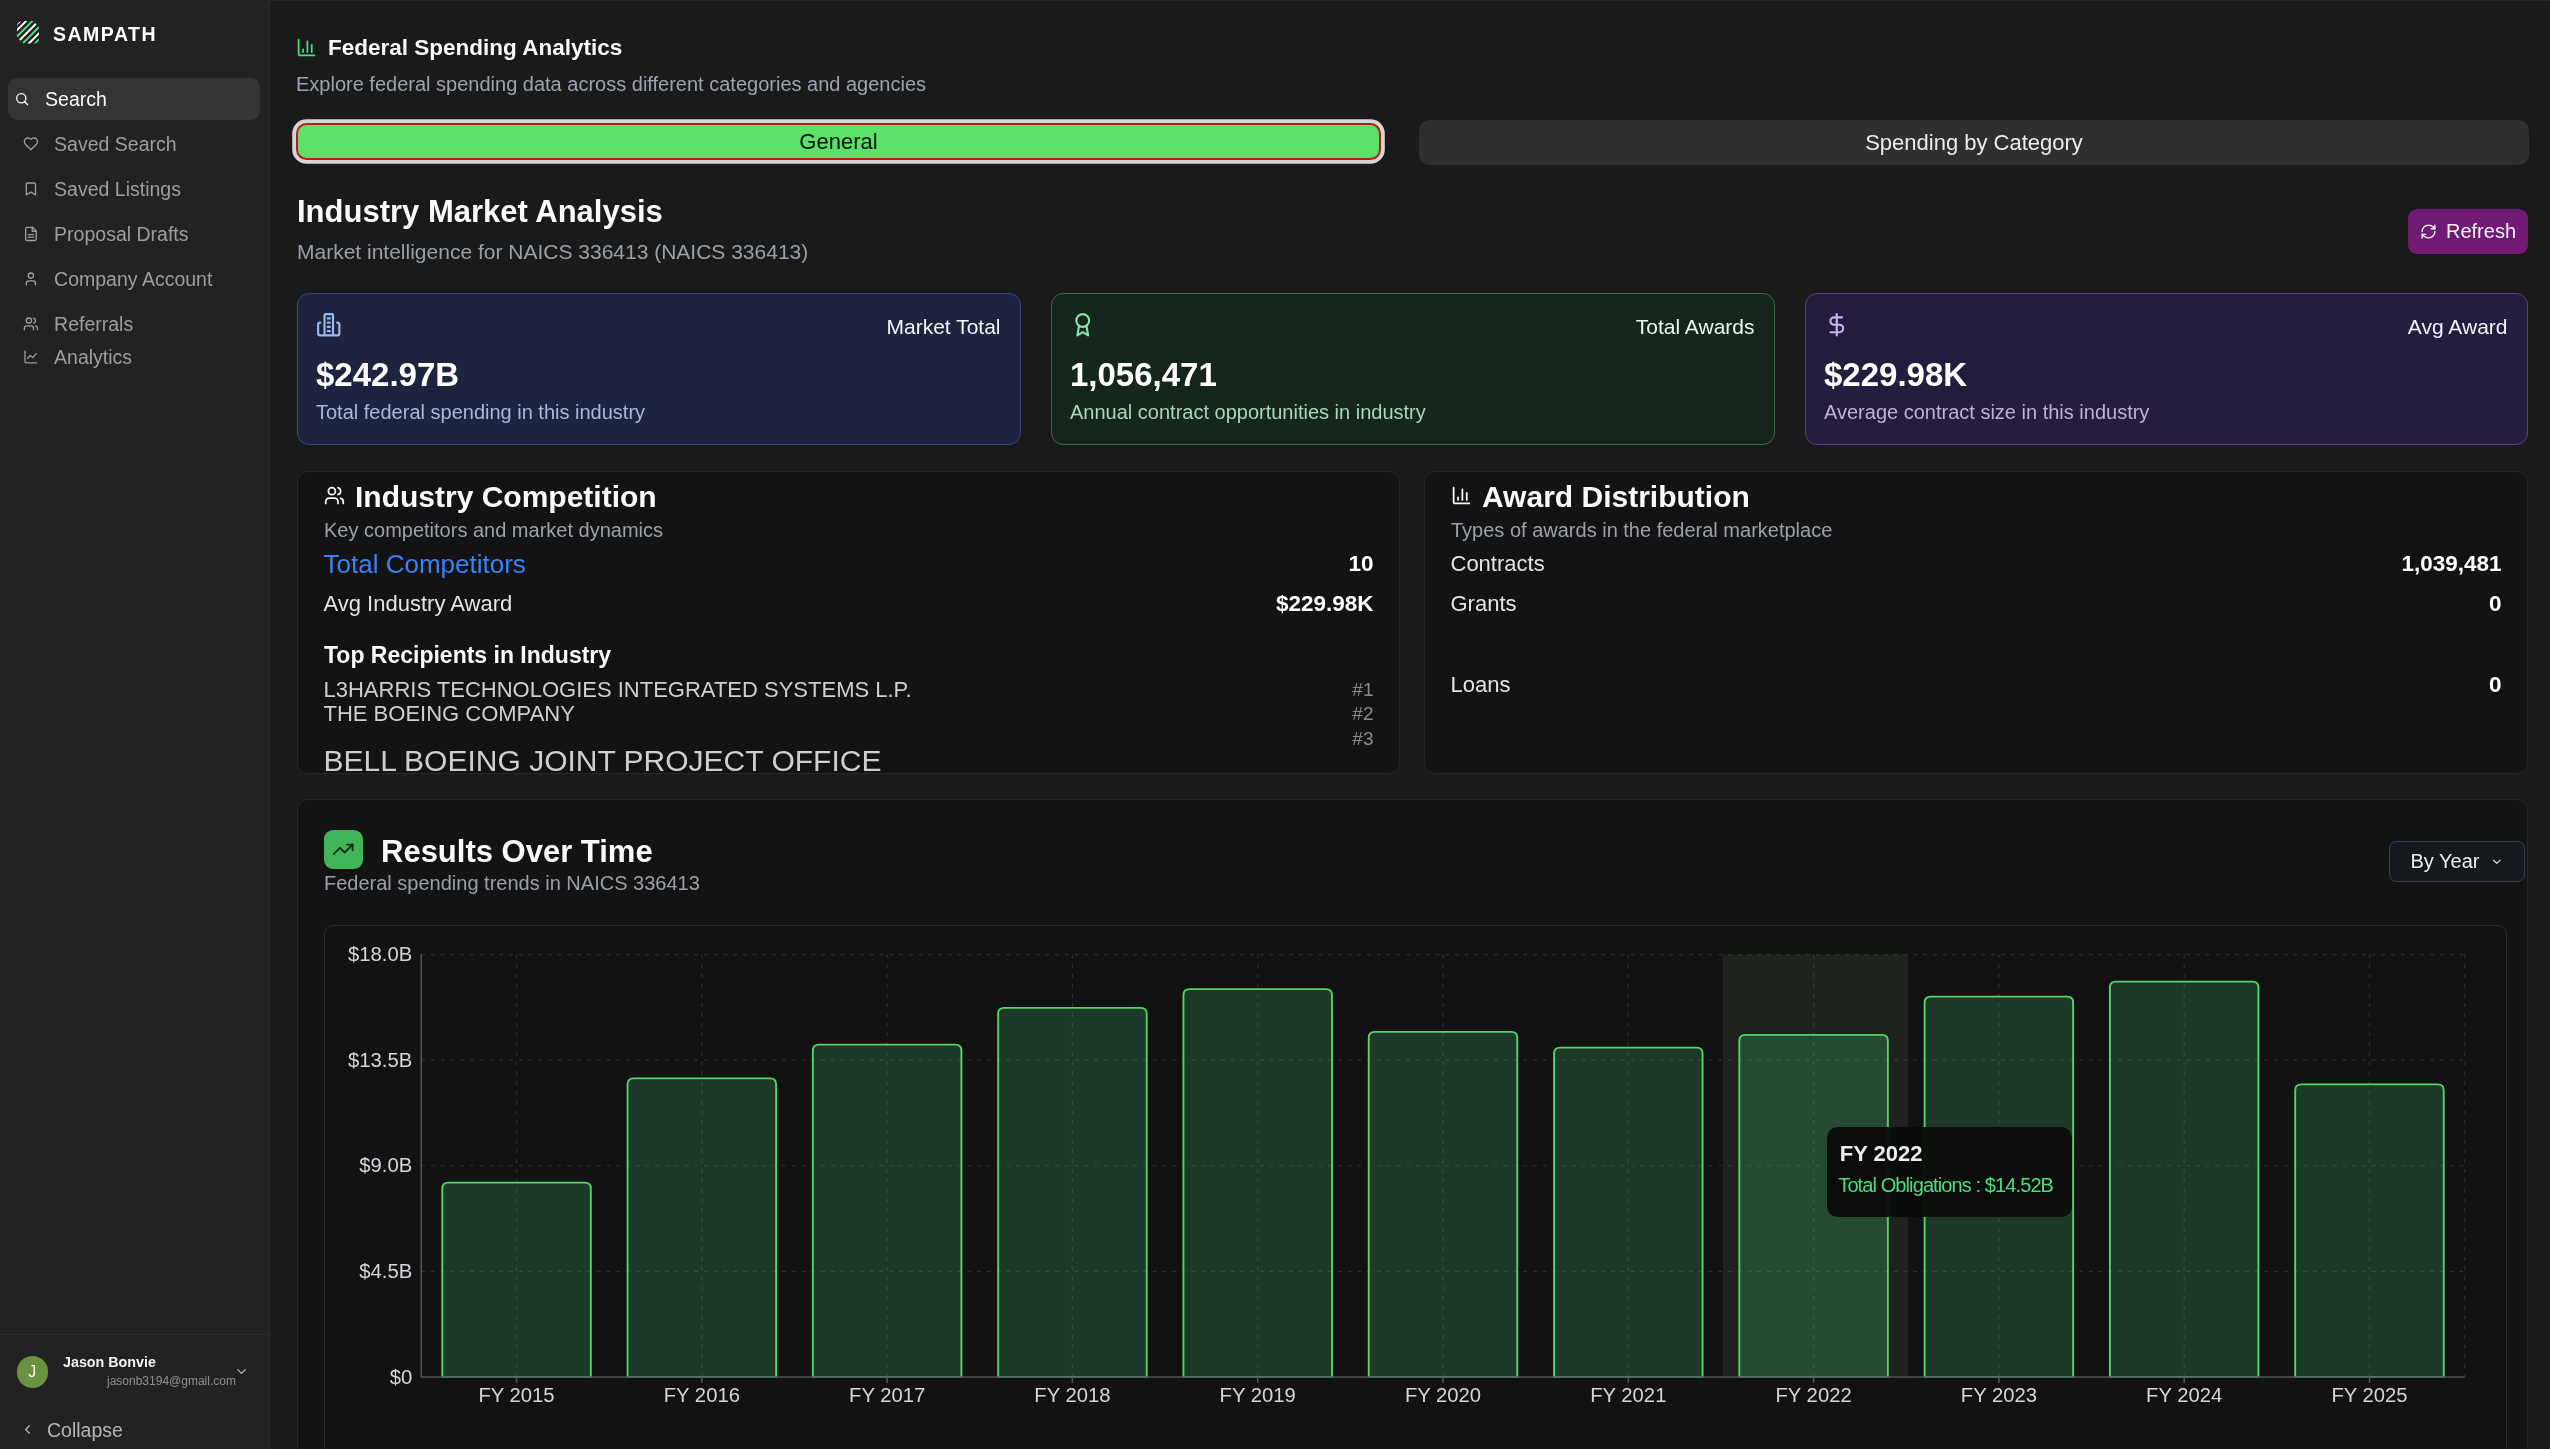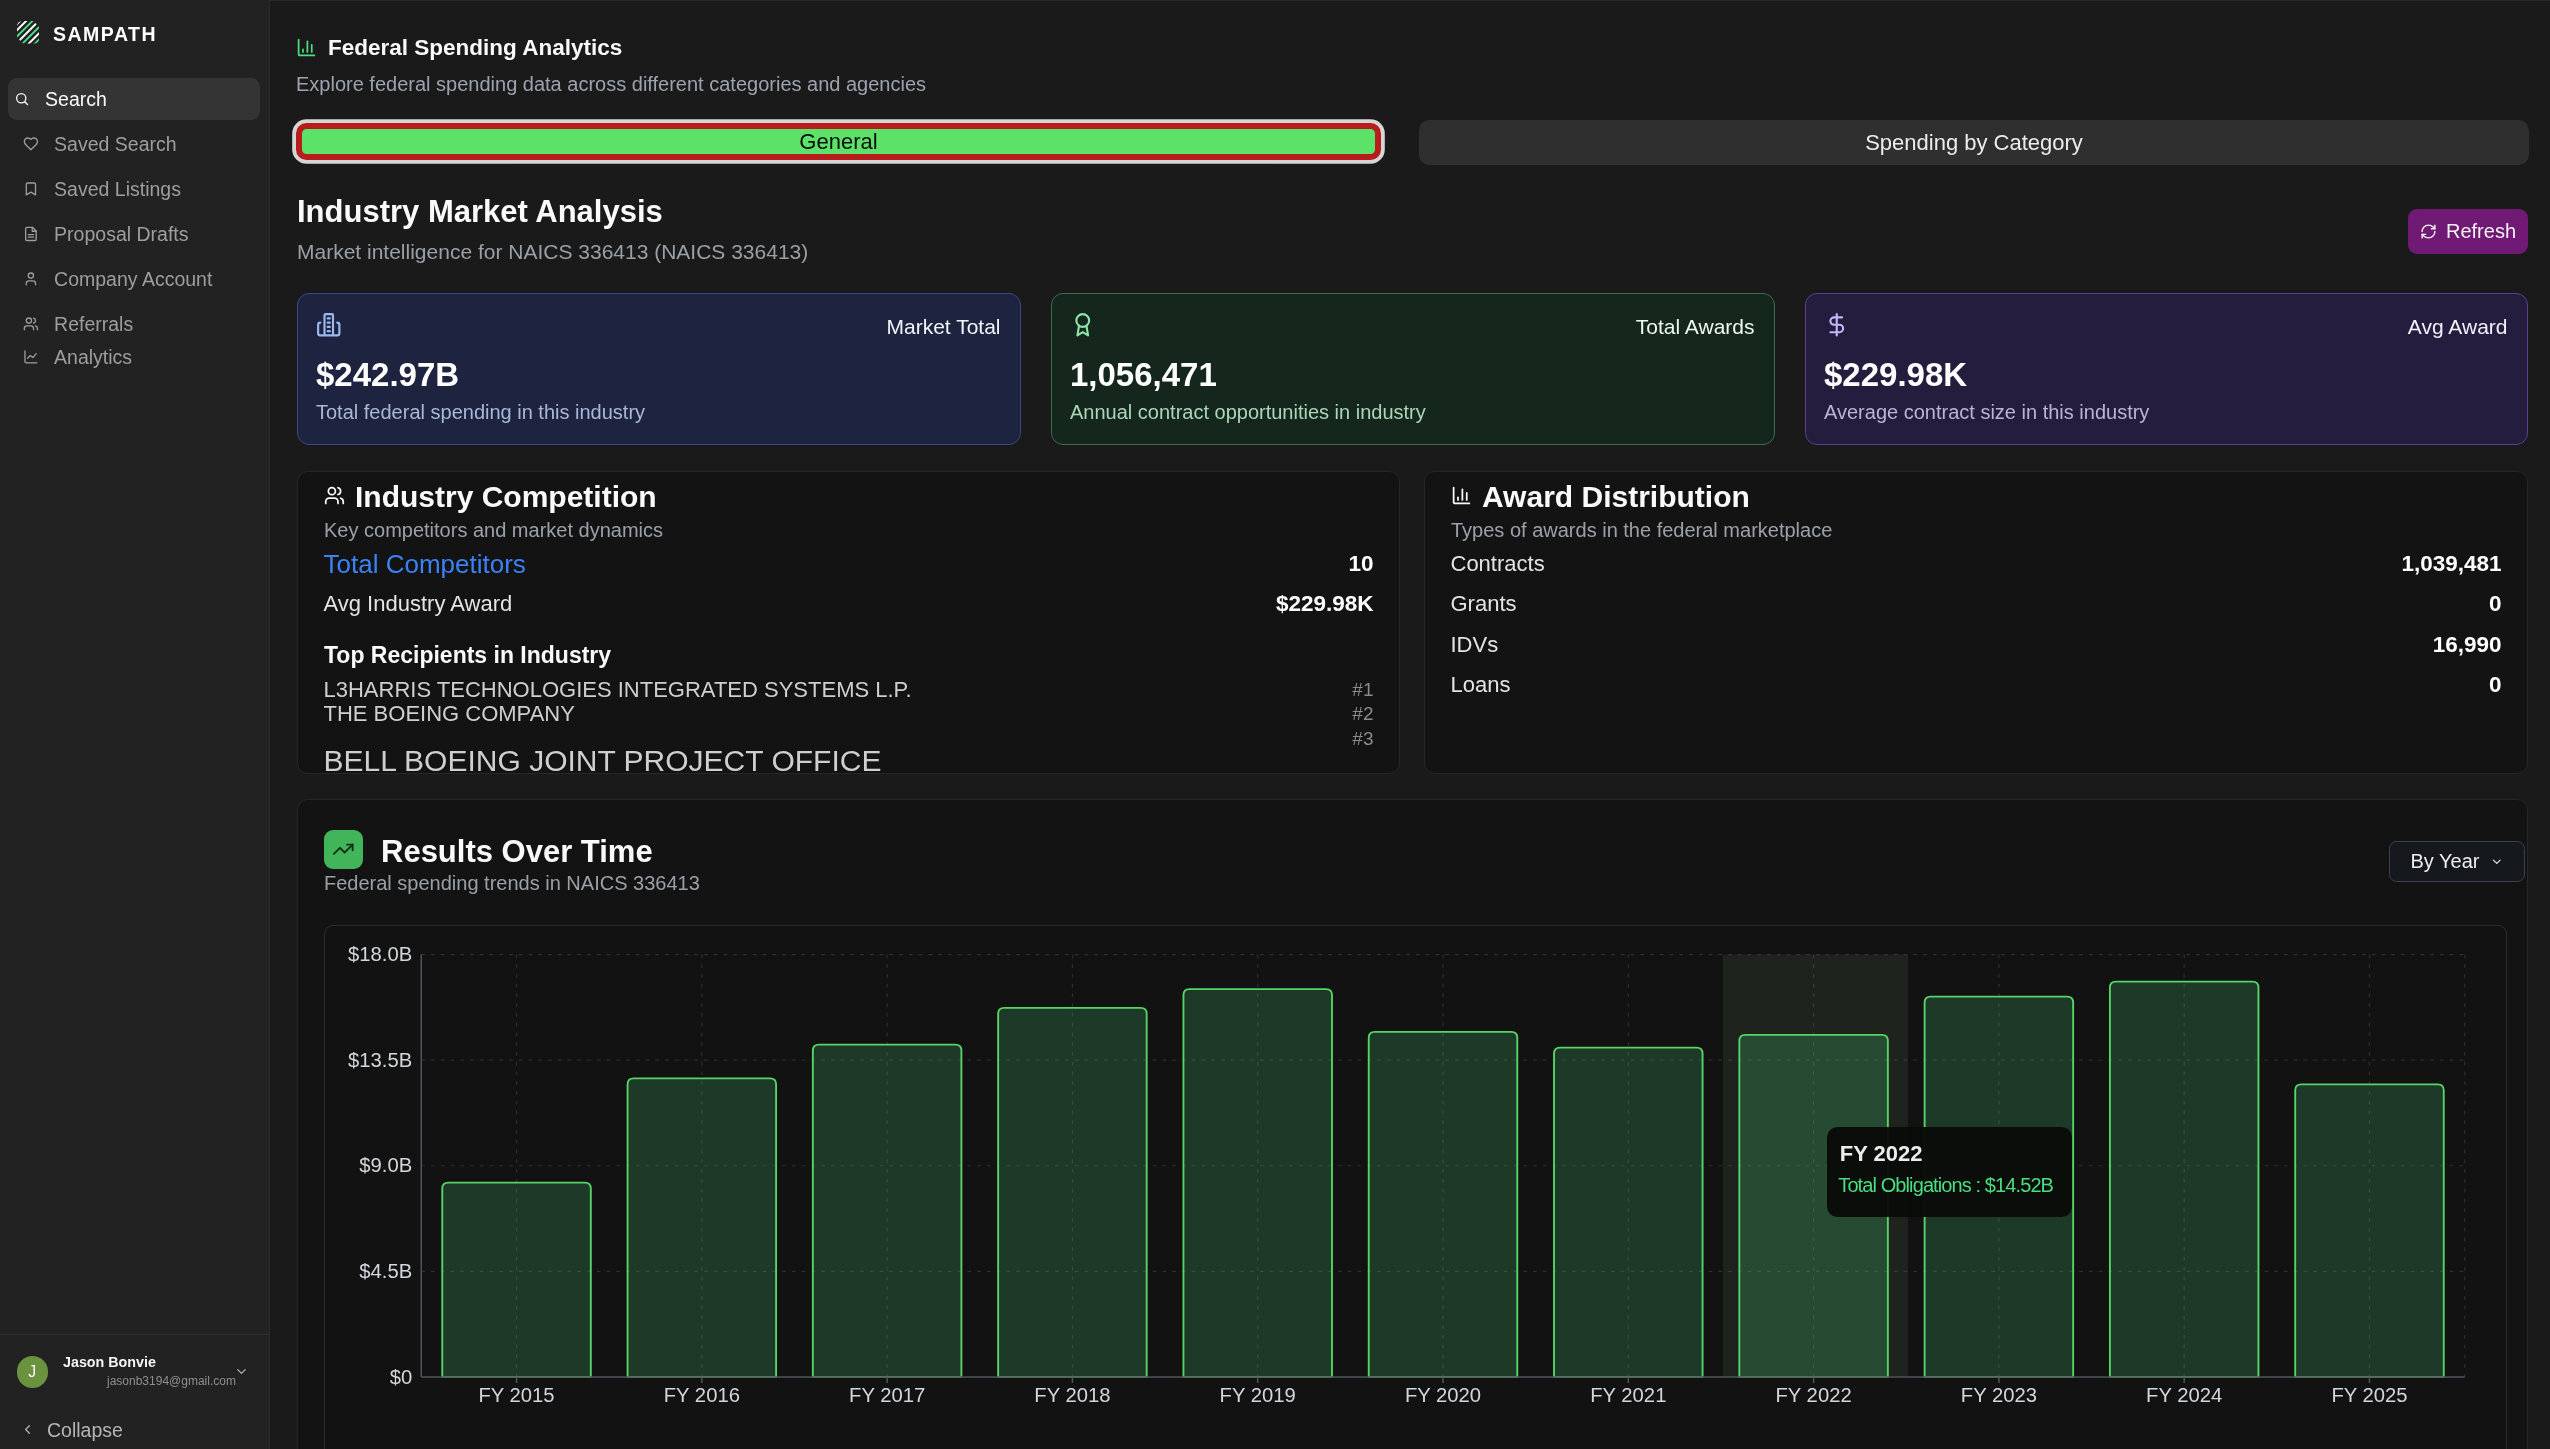--- a/index.html
+++ b/index.html
@@ -117,21 +117,21 @@
 
   <svg class="abs" style="left:296px;top:37px" width="21" height="21" viewBox="0 0 24 24" fill="none" stroke="#4ade80" stroke-width="2" stroke-linecap="round" stroke-linejoin="round">
       <path d="M3 3v16a2 2 0 0 0 2 2h16"></path>
       <path d="M18 17V9"></path>
       <path d="M13 17V5"></path>
       <path d="M8 17v-3"></path>
     </svg>
   <div class="abs" style="left:328px;top:35px;font-size:22.5px;font-weight:bold;color:#fafafa;">Federal Spending Analytics</div>
   <div class="abs" style="left:296px;top:73px;font-size:20px;color:#9ca3af;">Explore federal spending data across different categories and agencies</div>
 
-  <div class="abs" style="left:296px;top:123px;width:1085px;height:37px;background:#5ce169;border:6px solid #b91c1c;border-radius:10.5px;box-shadow:0 0 0 3.8px #d6d6d6;display:flex;align-items:center;justify-content:center;font-size:22px;font-weight:500;color:#0c0c0c;">General</div>
+  <div class="abs" style="left:296px;top:123px;width:1085px;height:37px;background:#5ce169;border:2px solid #b91c1c;border-radius:10.5px;box-shadow:0 0 0 3.8px #d6d6d6;display:flex;align-items:center;justify-content:center;font-size:22px;font-weight:500;color:#0c0c0c;">General</div>
   <div class="abs" style="left:1419px;top:120px;width:1110px;height:45px;background:#2f2f2f;border-radius:10.5px;display:flex;align-items:center;justify-content:center;font-size:22px;font-weight:500;color:#ececec;">Spending by Category</div>
 
   <div class="abs" style="left:297px;top:194px;font-size:31px;font-weight:bold;color:#fafafa;">Industry Market Analysis</div>
   <div class="abs" style="left:297px;top:240px;font-size:21px;color:#99a0a8;">Market intelligence for NAICS 336413 (NAICS 336413)</div>
   <div class="abs" style="left:2408px;top:209px;width:120px;height:45px;background:#701a75;border-radius:9px;display:flex;align-items:center;justify-content:center;gap:9px;color:#f2f2f2;font-size:20px;">
     <svg width="17" height="17" viewBox="0 0 24 24" fill="none" stroke="#f2f2f2" stroke-width="2" stroke-linecap="round" stroke-linejoin="round">
         <path d="M3 12a9 9 0 0 1 9-9 9.75 9.75 0 0 1 6.74 2.74L21 8"></path>
         <path d="M21 3v5h-5"></path>
         <path d="M21 12a9 9 0 0 1-9 9 9.75 9.75 0 0 1-6.74-2.74L3 16"></path>
         <path d="M3 21v-5h5"></path>
@@ -213,24 +213,20 @@
       </svg>
     <div class="abs" style="left:57px;top:7.5px;font-size:30px;font-weight:bold;color:#fafafa;">Award Distribution</div>
     <div class="abs" style="left:26px;top:47px;font-size:20px;color:#9ba1aa;">Types of awards in the federal marketplace</div>
     <div class="rowline" style="top:80px;height:24px;">
       <span style="font-size:22px;color:#e4e4e4;">Contracts</span>
       <span style="font-size:22.5px;font-weight:bold;color:#fff;">1,039,481</span>
     </div>
     <div class="rowline" style="top:120px;height:24px;">
       <span style="font-size:22px;color:#e4e4e4;">Grants</span>
       <span style="font-size:22.5px;font-weight:bold;color:#fff;">0</span>
-    </div>
-    <div class="rowline" style="top:161px;height:24px;">
-      <span style="font-size:22px;color:#e4e4e4;">IDVs</span>
-      <span style="font-size:22.5px;font-weight:bold;color:#fff;">16,990</span>
     </div>
     <div class="rowline" style="top:201px;height:24px;">
       <span style="font-size:22px;color:#e4e4e4;">Loans</span>
       <span style="font-size:22.5px;font-weight:bold;color:#fff;">0</span>
     </div>
   </div>
 
   <div class="panel" style="left:297px;top:799px;width:2231px;height:750px;">
     <div class="abs" style="left:26px;top:30px;width:39px;height:39px;border-radius:9px;background:#42b45a;display:flex;align-items:center;justify-content:center;">
       <svg width="22.5" height="22.5" viewBox="0 0 24 24" fill="none" stroke="#0e3117" stroke-width="2" stroke-linecap="round" stroke-linejoin="round">

